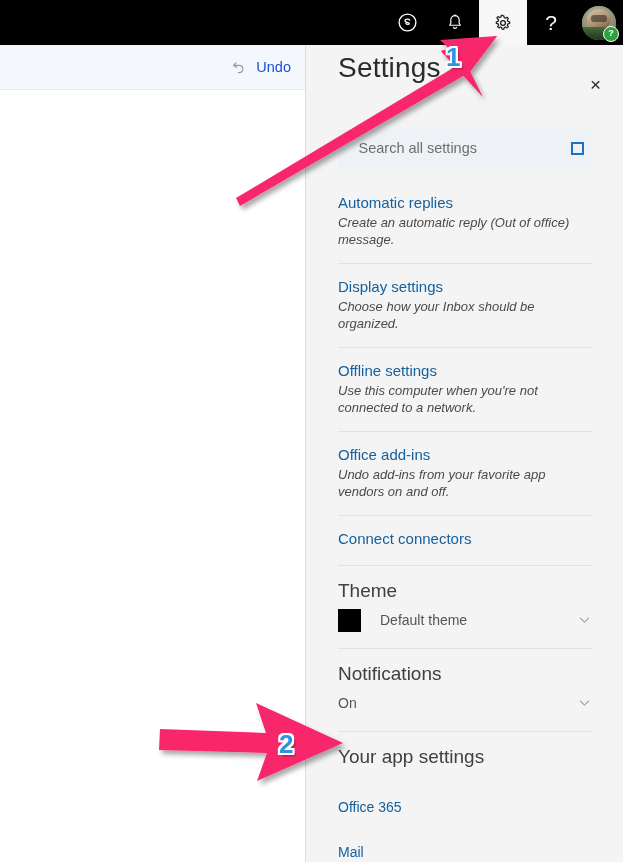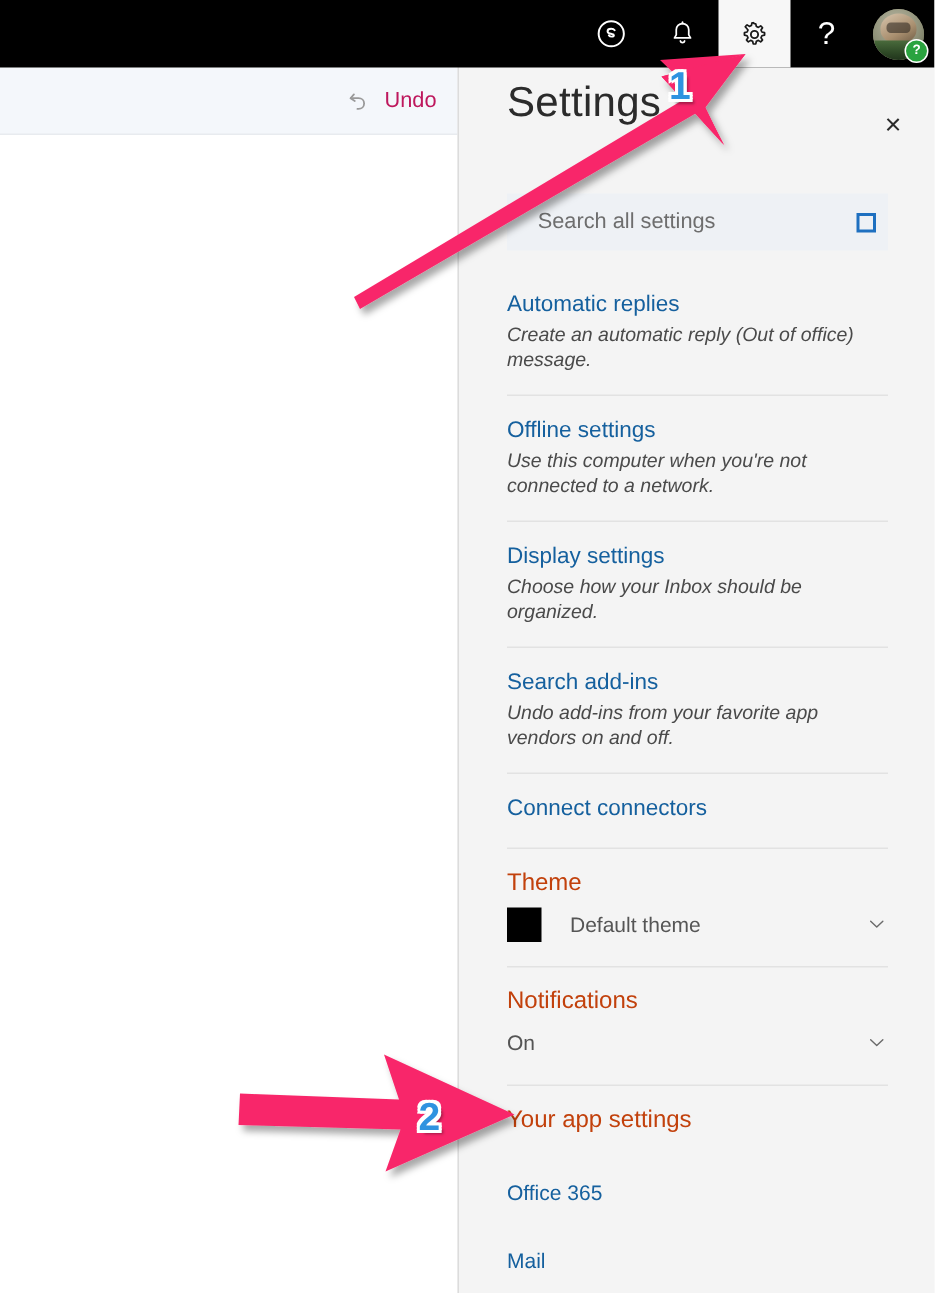--- a/index.html
+++ b/index.html
@@ -67,21 +67,21 @@
   }
   .cmdbar{
     position:absolute;left:0;top:0;width:305px;height:45px;
     background:#f4f7fb;
     border-bottom:1px solid #e8ebef;
     box-sizing:border-box;
   }
   .undo-btn{
     position:absolute;right:14px;top:0;height:44px;
     display:flex;align-items:center;gap:9px;
-    color:#be185d;font-size:14.5px;cursor:pointer;text-align:center;
+    color:#1d4ed8;font-size:14.5px;cursor:pointer;text-align:center;
   }
   .undo-btn svg{display:block;}
 
   
   .panel{
     position:absolute;left:305px;top:0;width:318px;height:862px;
     background:#f4f4f4;
     border-left:1px solid #dcdcdc;
     box-sizing:border-box;
     z-index:3;
@@ -133,21 +133,21 @@
   .sect-link{
     display:block;font-size:15px;color:#15609e;
     margin-bottom:3px;cursor:pointer;text-decoration:none;
   }
   .sect-desc{
     font-size:13px;color:#4a4a4a;line-height:17px;
     max-width:250px;
     font-style:italic;
   }
   .sect-label{
-    font-size:16px;color:#c2410c;margin-bottom:5px;
+    font-size:19px;color:#404040;margin-bottom:5px;
   }
   .row-ctl{
     display:flex;align-items:center;position:relative;height:26px;cursor:pointer;
   }
   .swatch{
     width:23px;height:23px;background:#000000;flex:0 0 auto;
   }
   .row-val{
     font-size:14px;color:#555555;margin-left:19px;
   }
@@ -258,31 +258,31 @@
     </div>
 
     <div class="panel-body">
 
       <div class="sect">
         <a class="sect-link">Automatic replies</a>
         <div class="sect-desc">Create an automatic reply (Out of office) message.</div>
       </div>
 
       <div class="sect">
+        <a class="sect-link">Display settings</a>
+        <div class="sect-desc">Choose how your Inbox should be organized.</div>
+      </div>
+
+      <div class="sect">
         <a class="sect-link">Offline settings</a>
         <div class="sect-desc">Use this computer when you're not connected to a network.</div>
       </div>
 
       <div class="sect">
-        <a class="sect-link">Display settings</a>
-        <div class="sect-desc">Choose how your Inbox should be organized.</div>
-      </div>
-
-      <div class="sect">
-        <a class="sect-link">Search add-ins</a>
+        <a class="sect-link">Office add-ins</a>
         <div class="sect-desc">Undo add-ins from your favorite app vendors on and off.</div>
       </div>
 
       <div class="sect">
         <a class="sect-link">Connect connectors</a>
       </div>
 
       <div class="sect">
         <div class="sect-label">Theme</div>
         <div class="row-ctl">

